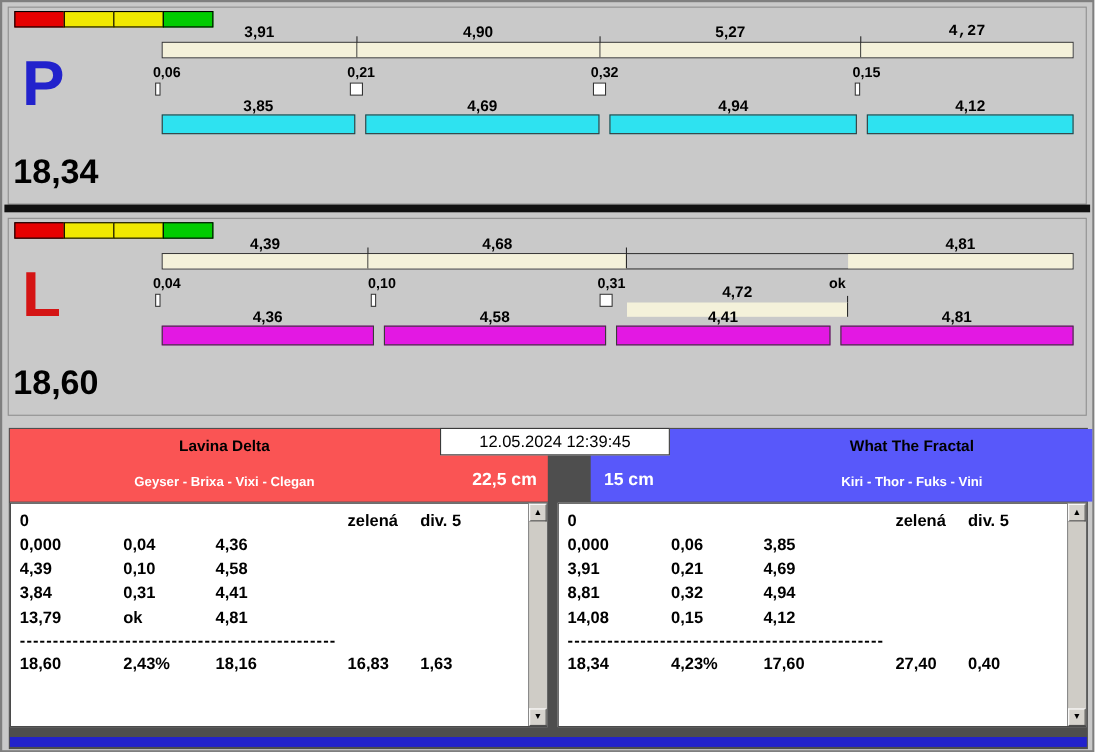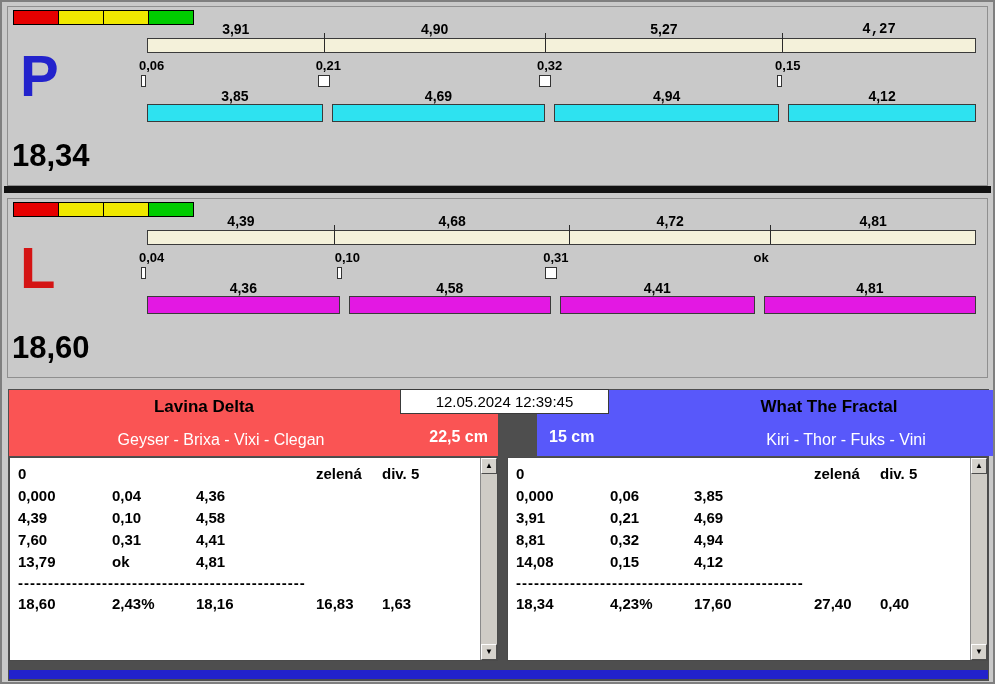--- a/index.html
+++ b/index.html
@@ -43,24 +43,24 @@
   .split-marker { margin-top: 2px; margin-left: 2px; background: #fff; border: 1px solid #333; box-sizing: border-box; }
   .split-marker.box  { width: 12px; height: 12px; }
   .split-marker.thin { width: 5px;  height: 12px; }
 
   
   .bottom { position: absolute; left: 6px; top: 387px; width: 981px; height: 292px; background: #4e4e4e; }
 
   .team-header { position: absolute; top: 1px; height: 66px; }
   .team-header--left  { left: 1px;  width: 489px; }
   .team-header--right { left: 529px; width: 481px; }
-  .team-name { position: absolute; top: 7px; font-size: 17px; font-weight: bold; color: #000; }
+  .team-name { position: absolute; top: 7px; font-size: 14px; font-weight: bold; color: #000; }
   .team-header--left  .team-name { left: 0;    width: 390px; text-align: center; }
   .team-header--right .team-name { left: 103px; width: 378px; text-align: center; }
-  .team-dogs { position: absolute; top: 41px; font-size: 16px; font-weight: normal; color: #fff; padding-left: 17px; }
+  .team-dogs { position: absolute; top: 41px; font-size: 12px; font-weight: bold; color: #fff; }
   .team-header--left  .team-dogs { left: 0;    width: 390px; text-align: center; }
   .team-header--right .team-dogs { left: 103px; width: 378px; text-align: center; }
   .team-height { position: absolute; top: 38px; font-size: 16px; font-weight: bold; color: #fff; }
   .team-header--left  .team-height { right: 10px; }
   .team-header--right .team-height { left: 12px; }
 
   .datetime { position: absolute; left: 392px; top: 0; width: 209px; height: 25px; z-index: 2;
               background: #fff; border: 1px solid #3a3a3a; box-sizing: border-box;
               text-align: center; font-size: 15px; line-height: 23px; color: #000; }
 
@@ -158,21 +158,21 @@
         <div class="light" style="background: rgb(0, 204, 0);"></div>
       </div>
     <div class="lane-letter" style="color: rgb(212, 20, 20);">L</div>
     <div class="bar bar--upper">
         <div class="seg" style="flex: 4.39 4.39 0%; background: rgb(244, 241, 218);">
           <div class="seg-label">4,39</div>
         </div>
         <div class="seg" style="flex: 4.68 4.68 0%; background: rgb(244, 241, 218); padding-left: 36px;">
           <div class="seg-label">4,68</div>
         </div>
-        <div class="seg" style="flex: 4.72 4.72 0%; background: rgb(244, 241, 218);">
+        <div class="seg" style="flex: 4.72 4.72 0%; background: rgb(244, 241, 218); margin-top: 44px;">
           <div class="seg-label">4,72</div>
         </div>
         <div class="seg" style="flex: 4.81 4.81 0%; background: rgb(244, 241, 218);">
           <div class="seg-label">4,81</div>
         </div>
       </div>
     <div class="splits">
         <div class="split" style="left: 0%;">
           <div class="split-label">0,04</div>
           <div class="split-marker thin"></div>
@@ -239,21 +239,21 @@
             <span class="lb-cell"></span>
           </div>
           <div class="lb-row">
             <span class="lb-cell">4,39</span>
             <span class="lb-cell">0,10</span>
             <span class="lb-cell">4,58</span>
             <span class="lb-cell"></span>
             <span class="lb-cell"></span>
           </div>
           <div class="lb-row">
-            <span class="lb-cell">7,60</span>
+            <span class="lb-cell">3,84</span>
             <span class="lb-cell">0,31</span>
             <span class="lb-cell">4,41</span>
             <span class="lb-cell"></span>
             <span class="lb-cell"></span>
           </div>
           <div class="lb-row">
             <span class="lb-cell">13,79</span>
             <span class="lb-cell">ok</span>
             <span class="lb-cell">4,81</span>
             <span class="lb-cell"></span>

